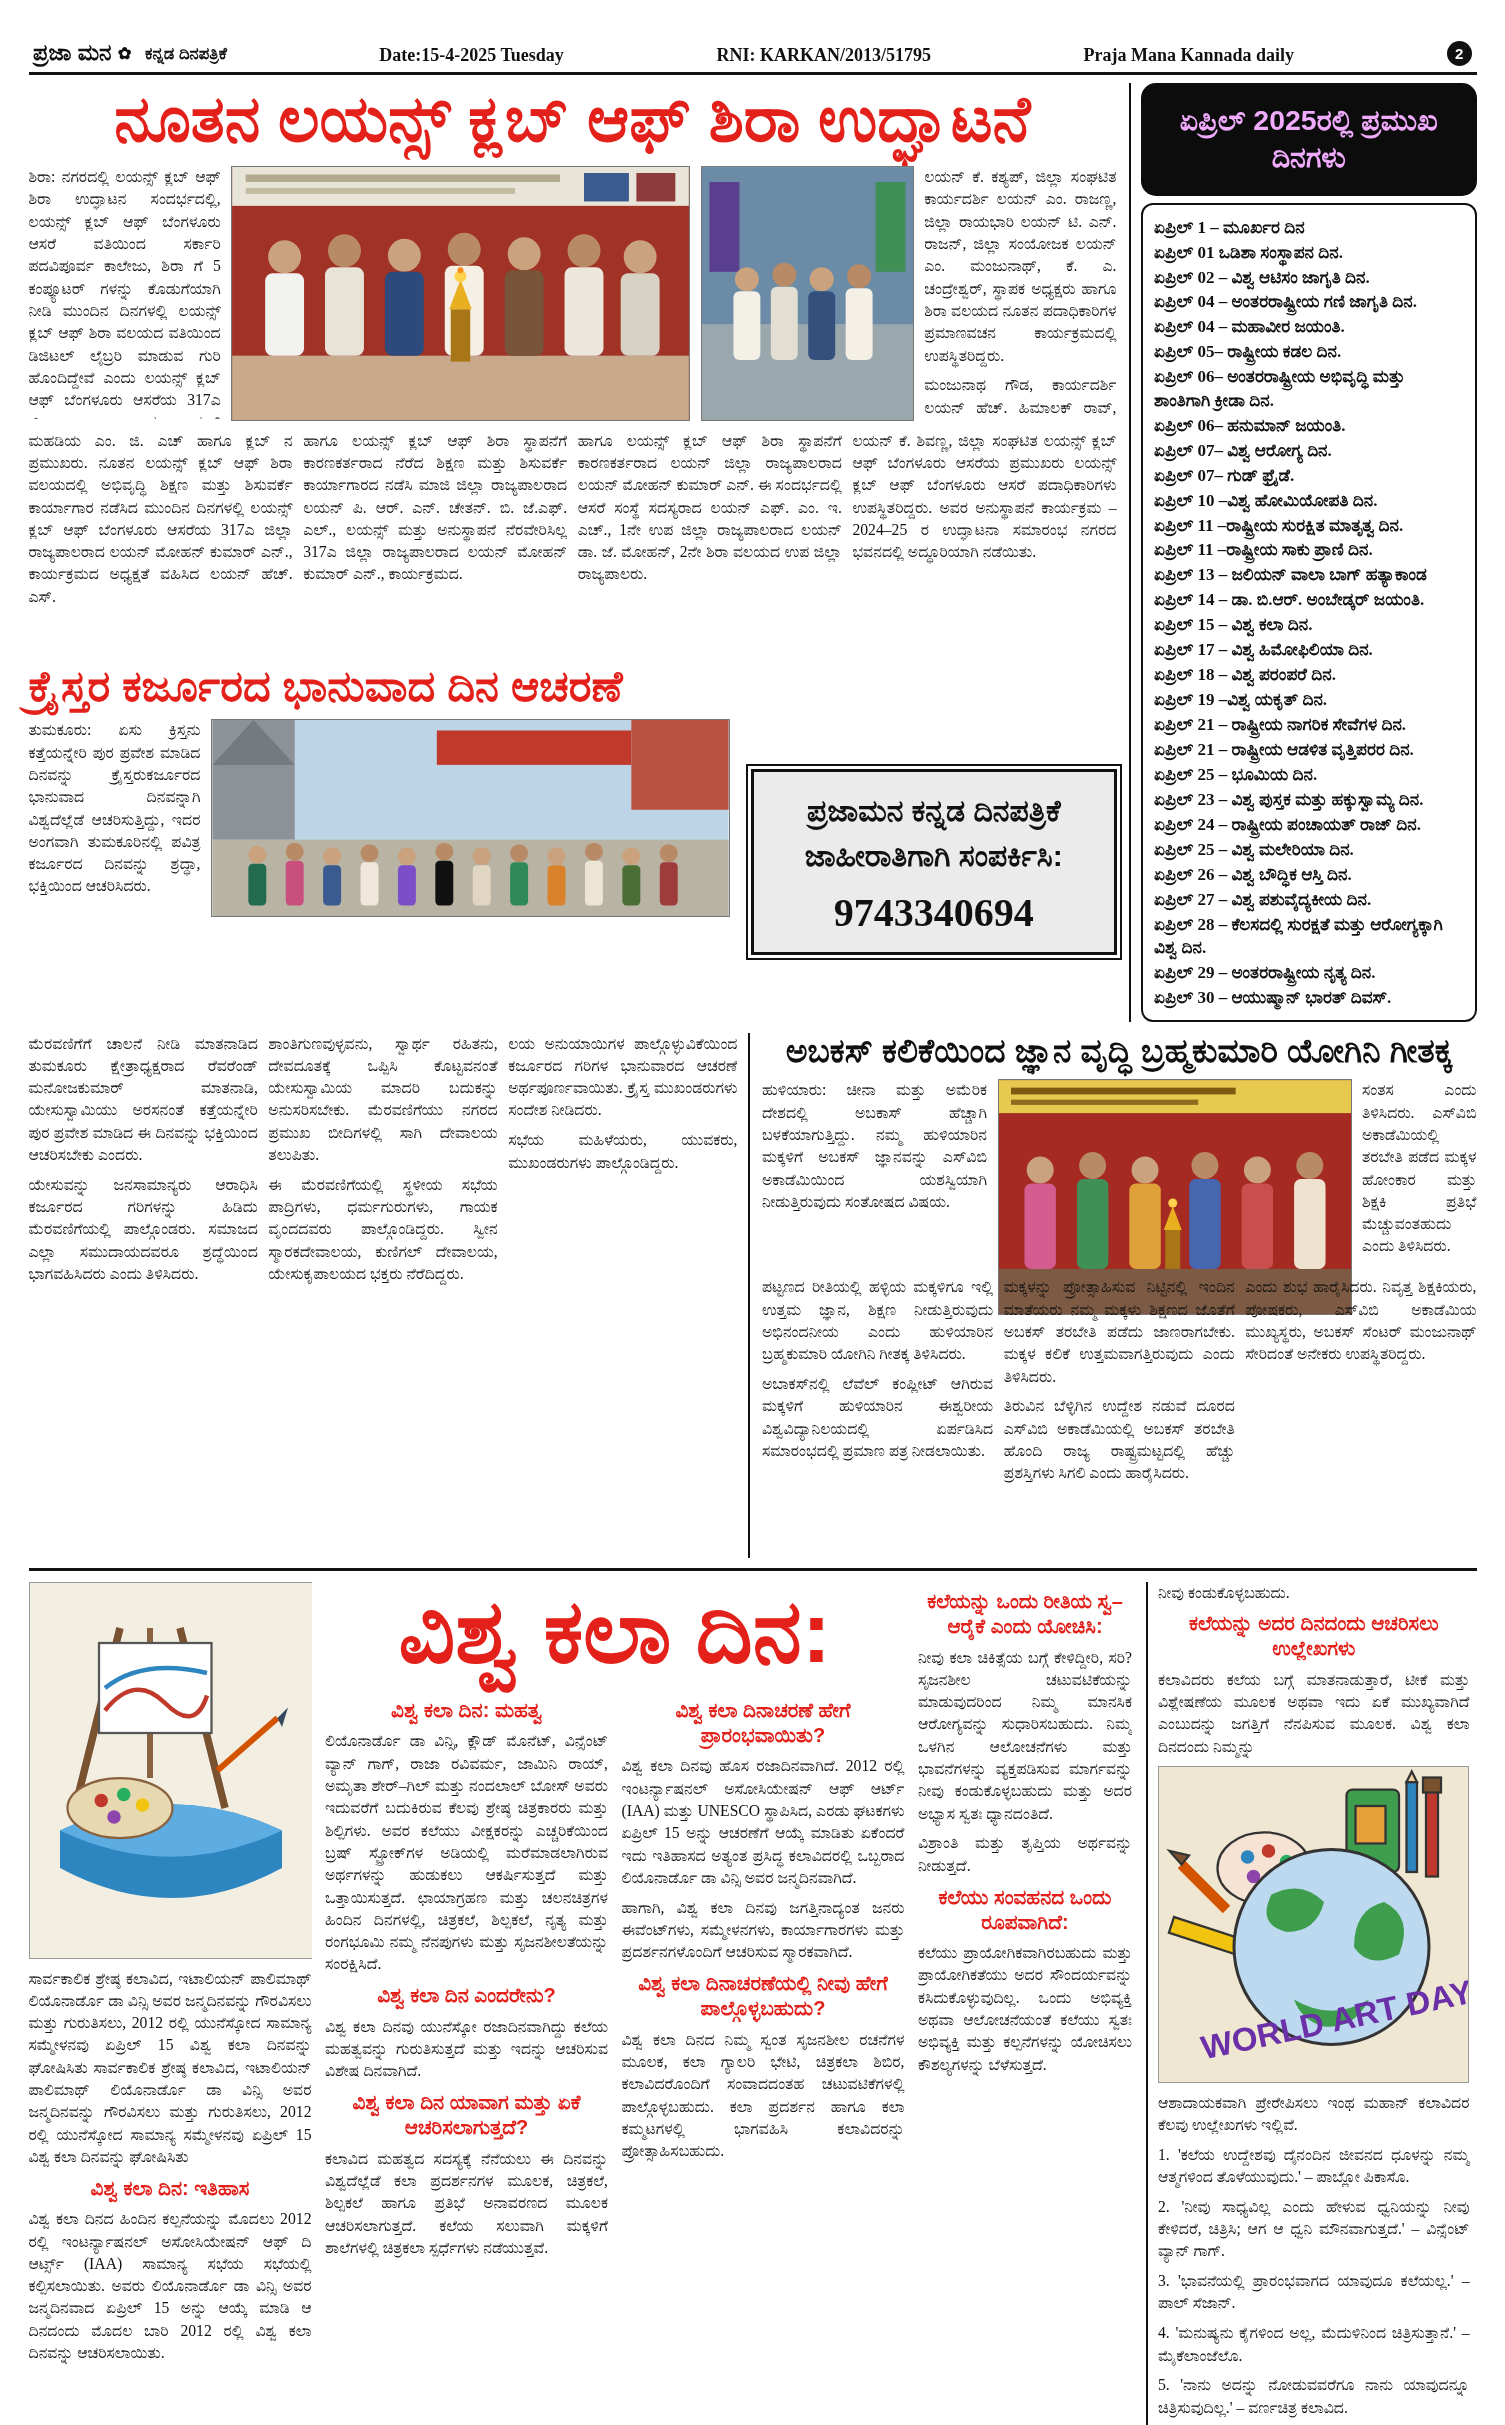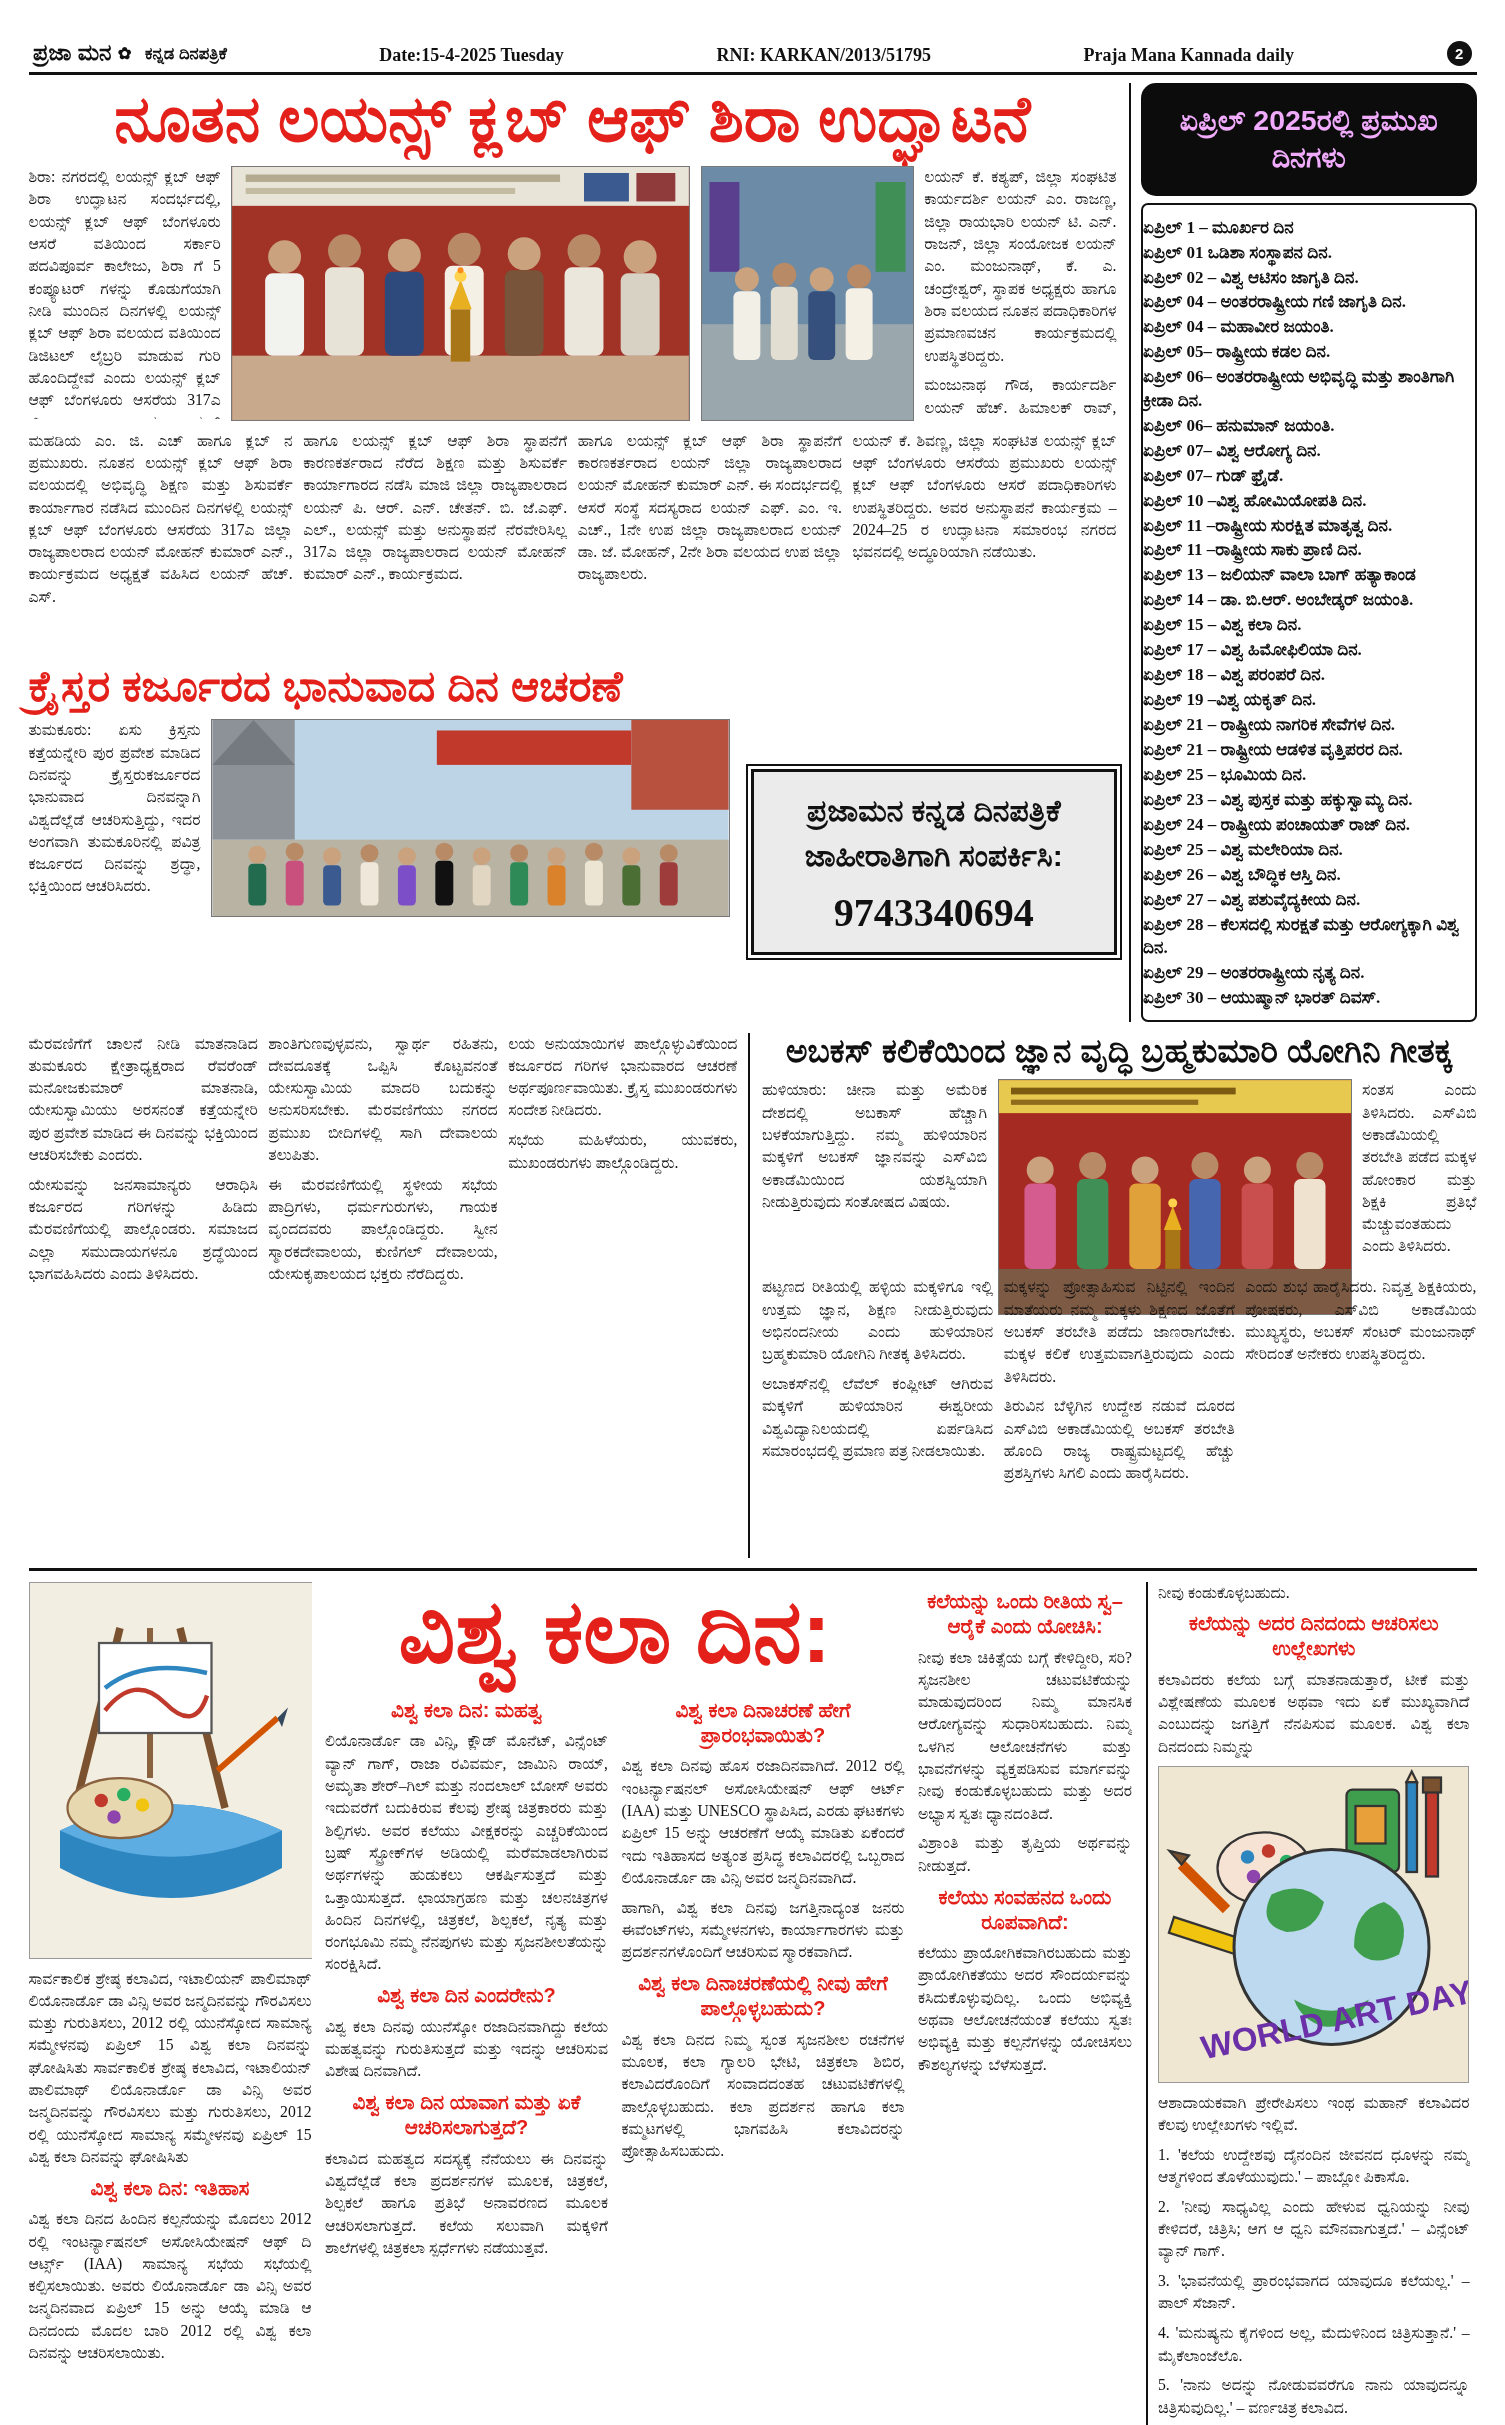--- a/index.html
+++ b/index.html
@@ -22,21 +22,21 @@
   .tr-left{width:1088px;flex:0 0 auto;}
   .sidebar{flex:1;border-left:2.2px solid #111;padding-left:10.5px;}
   .headline1{color:#e3211a;font-family:"Liberation Sans",sans-serif;font-weight:800;font-size:64px;line-height:1.05;text-align:center;margin:3px 0 13.5px 0;}
   .a1-row1{display:flex;gap:10.5px;height:253px;margin-bottom:10.5px;}
   .a1-row1 .col{width:264px;}
   .photo{border:0.7px solid #777;flex:0 0 auto;}
   .a1-row2{display:flex;gap:10.5px;height:225px;margin-bottom:7.5px;}
   .a1-row2 .col{flex:1;}
   
   .cal-head{background:#0c0c0c;color:#f0abfc;border-radius:15px;padding:19.5px 13.5px;text-align:center;font-family:"Liberation Sans",sans-serif;font-weight:800;font-size:28.5px;line-height:1.3;margin-bottom:7.5px;}
-  .cal-list{border:2.2px solid #111;border-radius:7px;padding:9px 0;}
+  .cal-list{border:2.2px solid #111;border-radius:12px;padding:9px 11px;}
   .cal-line{font-size:17px;font-weight:700;line-height:1.38;margin:1.5px 0;}
   
   .band2{display:flex;gap:13.5px;margin-top:4.5px;}
   .a2-block{width:709px;flex:0 0 auto;}
   .headline2{color:#e3211a;font-family:"Liberation Sans",sans-serif;font-weight:800;font-size:43px;line-height:1.05;margin:1.5px 0 10.5px 0;white-space:nowrap;}
   .a2-row{display:flex;gap:10.5px;height:236px;}
   .a2-row .col{width:172px;}
   .ad-wrap{flex:1;display:flex;flex-direction:column;justify-content:flex-end;}
   .ad-box{border:3.7px solid #111;outline:2.2px solid #111;outline-offset:3px;background:#ebebeb;padding:16.5px 12px;text-align:center;}
   .ad-line{font-size:30px;font-weight:800;line-height:1.5;font-family:"Liberation Sans",sans-serif;}
@@ -250,21 +250,21 @@
           <div class="cal-line">ಏಪ್ರಿಲ್ 29 – ಅಂತರರಾಷ್ಟ್ರೀಯ ನೃತ್ಯ ದಿನ.</div>
           <div class="cal-line">ಏಪ್ರಿಲ್ 30 – ಆಯುಷ್ಮಾನ್ ಭಾರತ್ ದಿವಸ್.</div>
         </div>
     </div>
   </div>
 
   <div class="mid-region">
     <div class="mid-left">
       <div class="col">
           <div class="para">ಮೆರವಣಿಗೆಗೆ ಚಾಲನೆ ನೀಡಿ ಮಾತನಾಡಿದ ತುಮಕೂರು ಕ್ಷೇತ್ರಾಧ್ಯಕ್ಷರಾದ ರೆವರೆಂಡ್ ಮನೋಜಕುಮಾರ್ ಮಾತನಾಡಿ, ಯೇಸುಸ್ವಾಮಿಯು ಅರಸನಂತೆ ಕತ್ತೆಯನ್ನೇರಿ ಪುರ ಪ್ರವೇಶ ಮಾಡಿದ ಈ ದಿನವನ್ನು ಭಕ್ತಿಯಿಂದ ಆಚರಿಸಬೇಕು ಎಂದರು.</div>
-          <div class="para">ಯೇಸುವನ್ನು ಜನಸಾಮಾನ್ಯರು ಆರಾಧಿಸಿ ಕರ್ಜೂರದ ಗರಿಗಳನ್ನು ಹಿಡಿದು ಮೆರವಣಿಗೆಯಲ್ಲಿ ಪಾಲ್ಗೊಂಡರು. ಸಮಾಜದ ಎಲ್ಲಾ ಸಮುದಾಯಗಳನೂ ಶ್ರದ್ಧೆಯಿಂದ ಭಾಗವಹಿಸಿದರು ಎಂದು ತಿಳಿಸಿದರು.</div>
+          <div class="para">ಯೇಸುವನ್ನು ಜನಸಾಮಾನ್ಯರು ಆರಾಧಿಸಿ ಕರ್ಜೂರದ ಗರಿಗಳನ್ನು ಹಿಡಿದು ಮೆರವಣಿಗೆಯಲ್ಲಿ ಪಾಲ್ಗೊಂಡರು. ಸಮಾಜದ ಎಲ್ಲಾ ಸಮುದಾಯದವರೂ ಶ್ರದ್ಧೆಯಿಂದ ಭಾಗವಹಿಸಿದರು ಎಂದು ತಿಳಿಸಿದರು.</div>
         </div>
       <div class="col">
           <div class="para">ಶಾಂತಿಗುಣವುಳ್ಳವನು, ಸ್ವಾರ್ಥ ರಹಿತನು, ದೇವದೂತಕ್ಕೆ ಒಪ್ಪಿಸಿ ಕೊಟ್ಟವನಂತೆ ಯೇಸುಸ್ವಾಮಿಯ ಮಾದರಿ ಬದುಕನ್ನು ಅನುಸರಿಸಬೇಕು. ಮೆರವಣಿಗೆಯು ನಗರದ ಪ್ರಮುಖ ಬೀದಿಗಳಲ್ಲಿ ಸಾಗಿ ದೇವಾಲಯ ತಲುಪಿತು.</div>
           <div class="para">ಈ ಮೆರವಣಿಗೆಯಲ್ಲಿ ಸ್ಥಳೀಯ ಸಭೆಯ ಪಾದ್ರಿಗಳು, ಧರ್ಮಗುರುಗಳು, ಗಾಯಕ ವೃಂದದವರು ಪಾಲ್ಗೊಂಡಿದ್ದರು. ಸ್ವೀನ ಸ್ಮಾರಕದೇವಾಲಯ, ಕುಣಿಗಲ್ ದೇವಾಲಯ, ಯೇಸುಕೃಪಾಲಯದ ಭಕ್ತರು ನೆರೆದಿದ್ದರು.</div>
         </div>
       <div class="col">
           <div class="para">ಲಯ ಅನುಯಾಯಿಗಳ ಪಾಲ್ಗೊಳ್ಳುವಿಕೆಯಿಂದ ಕರ್ಜೂರದ ಗರಿಗಳ ಭಾನುವಾರದ ಆಚರಣೆ ಅರ್ಥಪೂರ್ಣವಾಯಿತು. ಕ್ರೈಸ್ತ ಮುಖಂಡರುಗಳು ಸಂದೇಶ ನೀಡಿದರು.</div>
           <div class="para">ಸಭೆಯ ಮಹಿಳೆಯರು, ಯುವಕರು, ಮುಖಂಡರುಗಳು ಪಾಲ್ಗೊಂಡಿದ್ದರು.</div>
         </div>
     </div>

